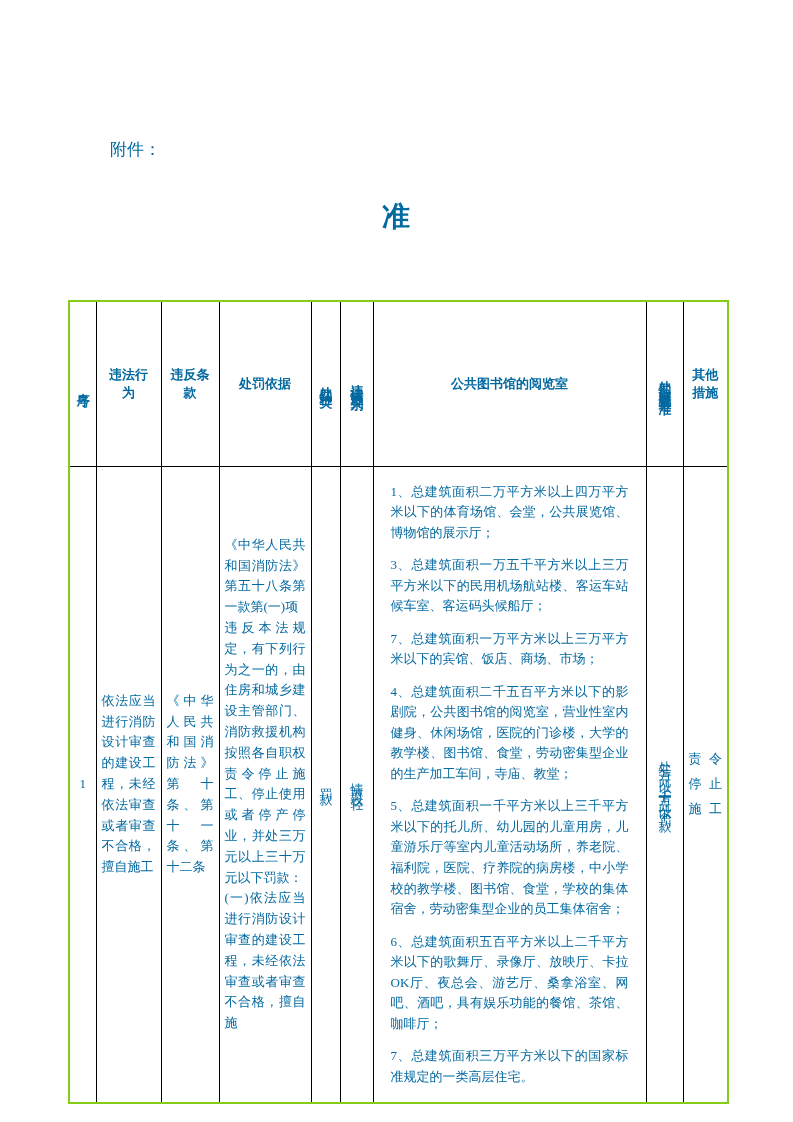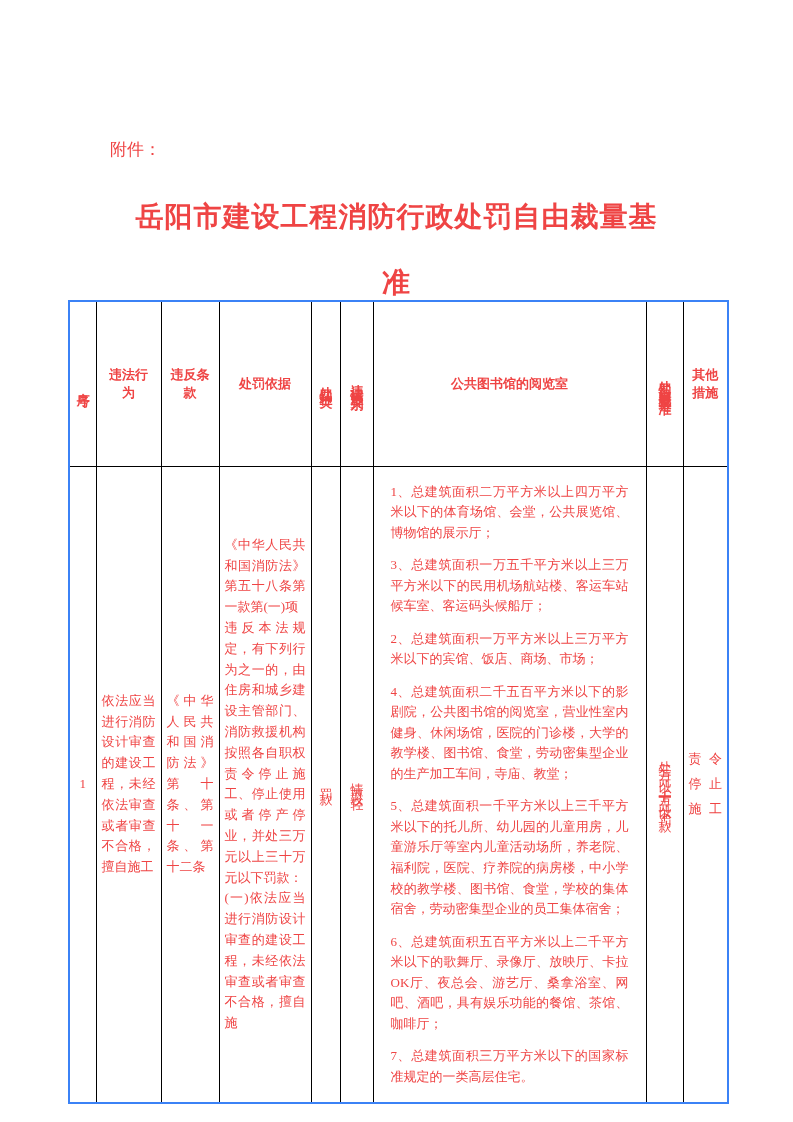--- a/index.html
+++ b/index.html
@@ -2,21 +2,21 @@
 <html><head>
 <meta charset="utf-8">
 <style>
   * { box-sizing: border-box; }
   html, body { margin: 0; padding: 0; background: #ffffff; }
   .page {
     position: relative;
     width: 793px;
     height: 1122px;
     background: #ffffff;
-    color: #ef4444;
+    color: #0369a1;
     font-family: "Liberation Serif", "DejaVu Serif", serif;
     overflow: hidden;
   }
   .attachment {
     position: absolute;
     left: 110px;
     top: 138px;
     font-size: 17px;
   }
   .title {
@@ -30,21 +30,21 @@
     line-height: 66px;
     letter-spacing: 1px;
   }
   table.doc-table {
     position: absolute;
     left: 68px;
     top: 300px;
     width: 659px;
     border-collapse: collapse;
     table-layout: fixed;
-    border: 2px solid #3b82f6;
+    border: 2px solid #84cc16;
   }
   .doc-table th, .doc-table td {
     border: 1px solid #000;
     vertical-align: middle;
     font-size: 13px;
     padding: 3px 5px;
     overflow: hidden;
   }
   .doc-table th {
     font-weight: bold;
@@ -79,21 +79,20 @@
   }
 </style>
 </head>
 <body>
 
 <div class="page">
 
   <div class="attachment">附件：</div>
 
   <div class="title">
-    <div>岳阳市建设工程消防行政处罚自由裁量基</div>
     <div>准</div>
   </div>
 
   <table class="doc-table">
     <colgroup>
       <col style="width:27px">
       <col style="width:65px">
       <col style="width:58px">
       <col style="width:92px">
       <col style="width:29px">
@@ -150,21 +149,21 @@
           <span class="vert content">罚款</span>
         </td>
 
         <td class="c-cat">
           <span class="vert content">情节较轻</span>
         </td>
 
         <td class="c-specific">
           <div class="item">1、总建筑面积二万平方米以上四万平方米以下的体育场馆、会堂，公共展览馆、博物馆的展示厅；</div>
           <div class="item">3、总建筑面积一万五千平方米以上三万平方米以下的民用机场航站楼、客运车站候车室、客运码头候船厅；</div>
-          <div class="item">2、总建筑面积一万平方米以上三万平方米以下的宾馆、饭店、商场、市场；</div>
+          <div class="item">7、总建筑面积一万平方米以上三万平方米以下的宾馆、饭店、商场、市场；</div>
           <div class="item">4、总建筑面积二千五百平方米以下的影剧院，公共图书馆的阅览室，营业性室内健身、休闲场馆，医院的门诊楼，大学的教学楼、图书馆、食堂，劳动密集型企业的生产加工车间，寺庙、教堂；</div>
           <div class="item">5、总建筑面积一千平方米以上三千平方米以下的托儿所、幼儿园的儿童用房，儿童游乐厅等室内儿童活动场所，养老院、福利院，医院、疗养院的病房楼，中小学校的教学楼、图书馆、食堂，学校的集体宿舍，劳动密集型企业的员工集体宿舍；</div>
           <div class="item">6、总建筑面积五百平方米以上二千平方米以下的歌舞厅、录像厅、放映厅、卡拉OK厅、夜总会、游艺厅、桑拿浴室、网吧、酒吧，具有娱乐功能的餐馆、茶馆、咖啡厅；</div>
           <div class="item">7、总建筑面积三万平方米以下的国家标准规定的一类高层住宅。</div>
         </td>
 
         <td class="c-discretion">
           <span class="vert content">处三万元以上十万元以下罚款</span>
         </td>
 

